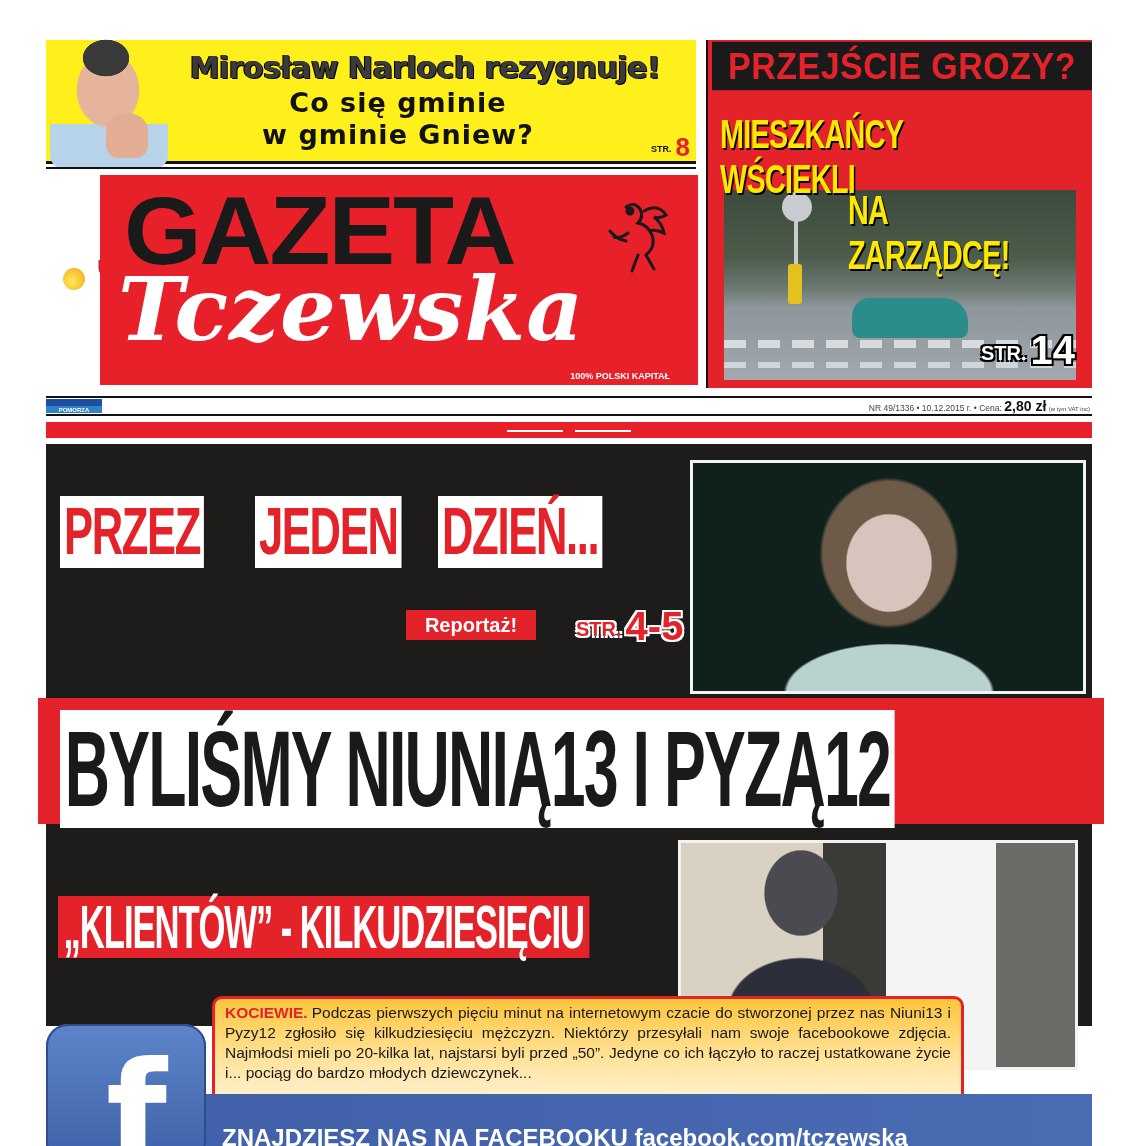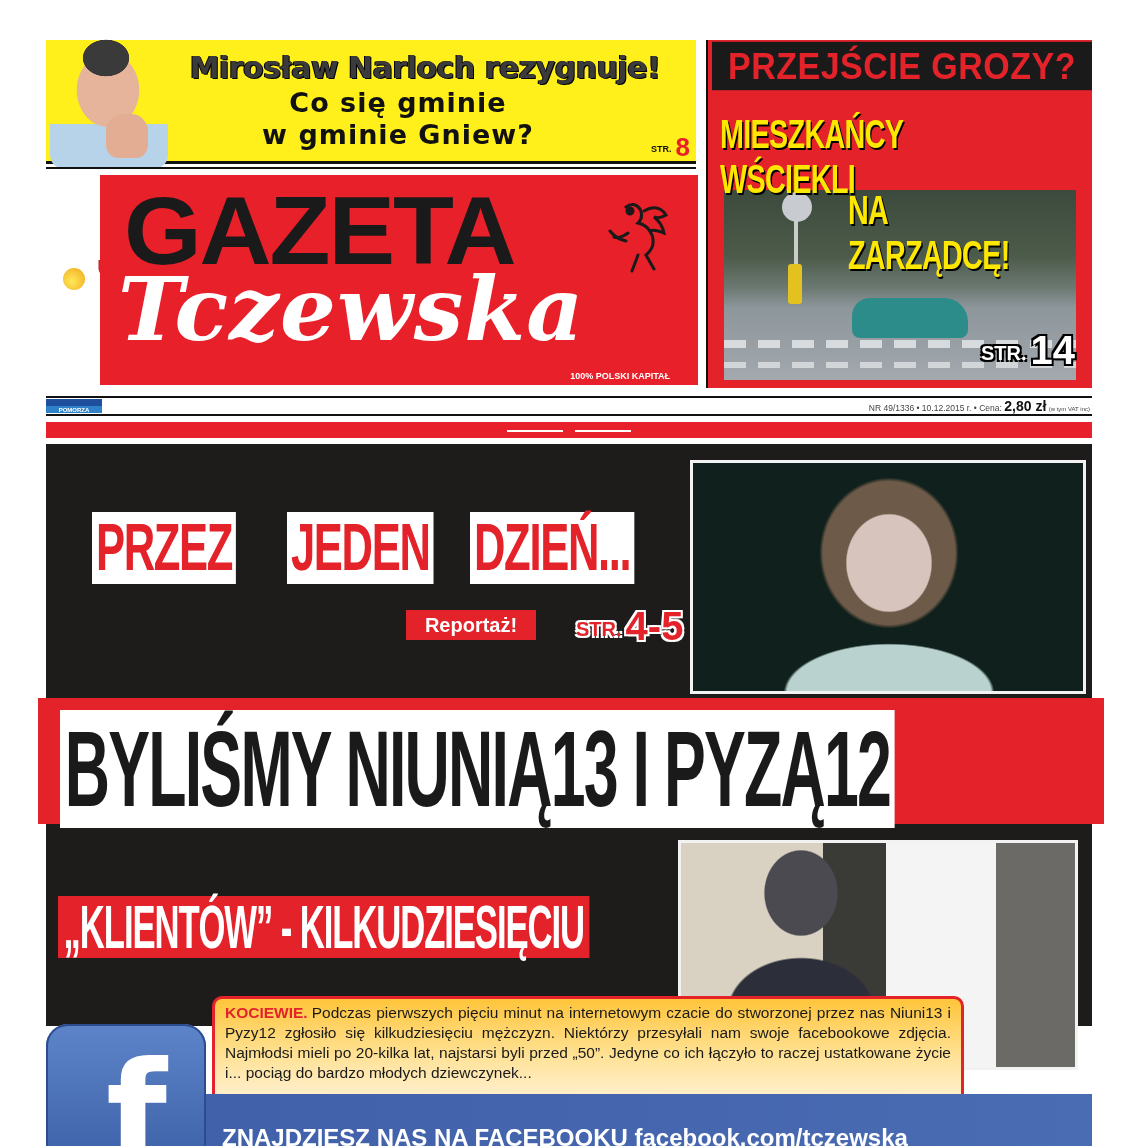--- a/index.html
+++ b/index.html
@@ -143,23 +143,23 @@
     color: #fff; font-weight: bold; font-size: 10.5px; line-height: 16px;
     text-align: center; letter-spacing: 0.5px;
   }
   .regions-strip .rule { display:inline-block; width: 56px; height:2px; background:#fff; vertical-align: middle; margin: 0 6px; }
 
   
   .feature {
     left: 46px; top: 444px; width: 1046px; height: 582px; background: #1e1b1b;
   }
   .hl-przez {
-    position: absolute; top: 512px;
+    position: absolute; top: 496px;
     font-family: "Liberation Sans", sans-serif; font-weight: bold; font-size: 66px; color: #e3222a;
-    line-height: 1; letter-spacing: -2px; margin-left: 32px;
+    line-height: 1; letter-spacing: -2px;
   }
   .hl-przez span {
     display: inline-block; background: #fff; padding: 2px 6px 4px;
     transform: scaleX(0.66); transform-origin: left top;
   }
   .reportaz-badge {
     left: 406px; top: 610px; width: 130px; height: 30px; background: #e3222a; color: #fff;
     font-weight: bold; font-size: 20px; text-align: center; line-height: 30px;
   }
   .feature-str { left: 576px; top: 604px; font-size: 40px; color: #e3222a;

